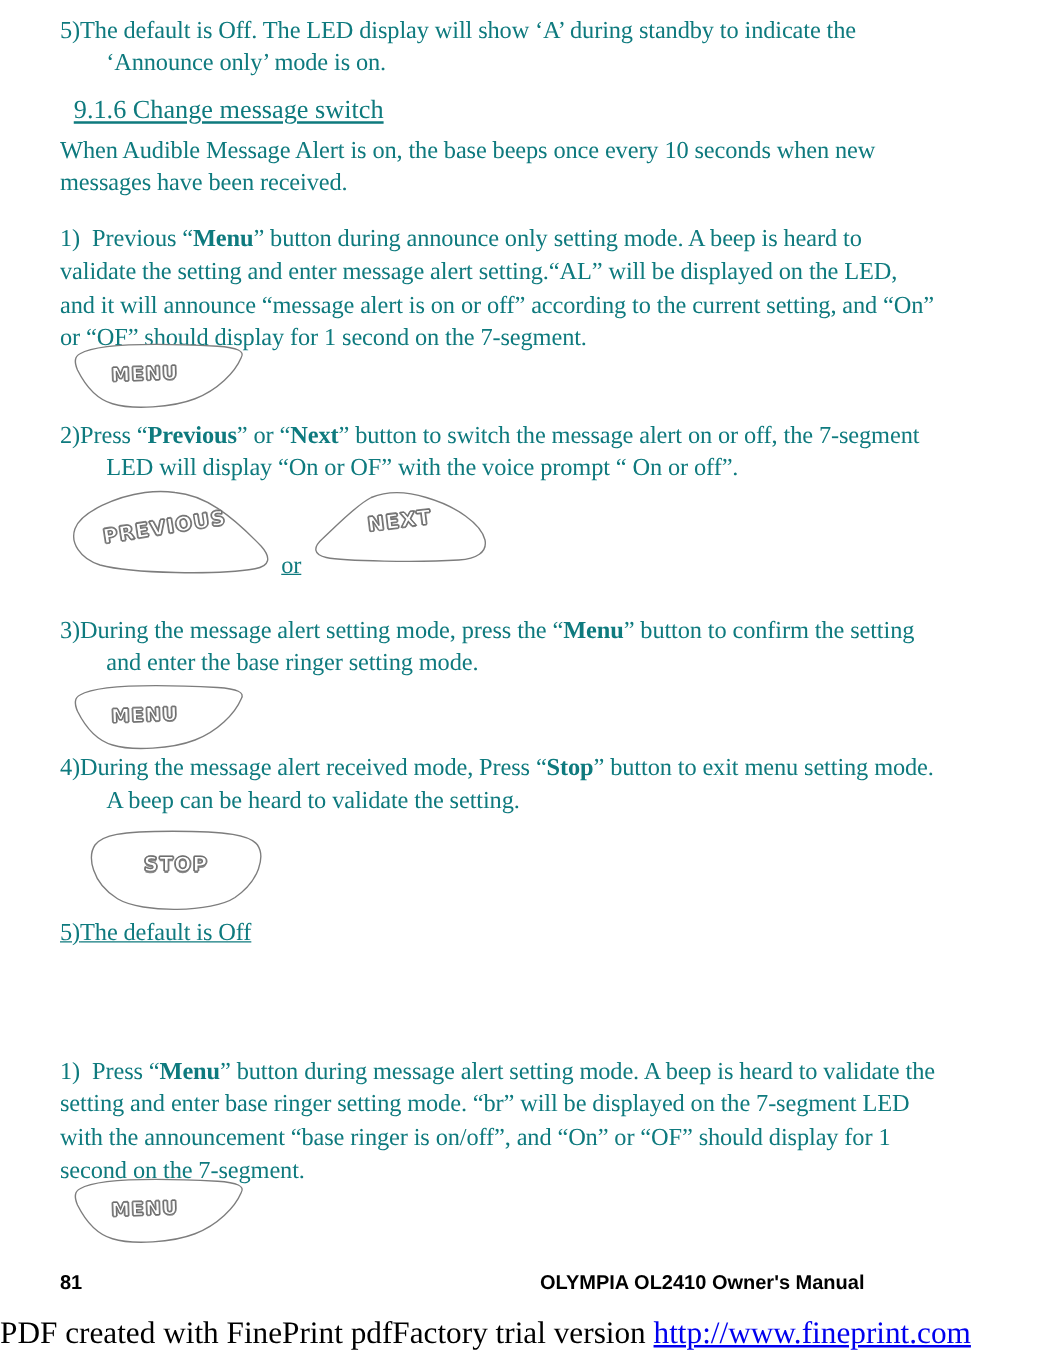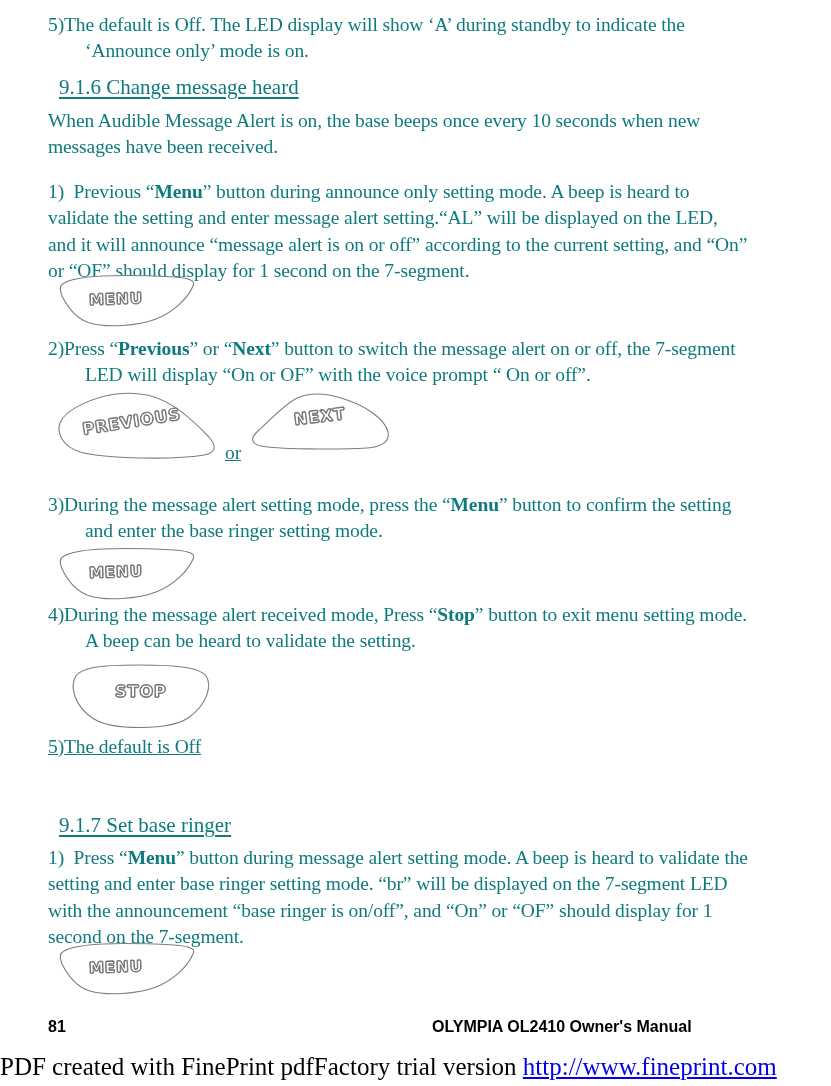--- a/index.html
+++ b/index.html
@@ -100,21 +100,21 @@
 <body>
 
 <div class="page">
 
   <div class="para" style="left:48px; top:0px; width:700px;margin-top:12px;">
     <span class="hang-body">
       <span class="num">5)</span><span>The default is Off. The LED display will show ‘A’ during standby to indicate the ‘Announce only’ mode is on.</span>
     </span>
   </div>
 
-  <div class="heading" style="left:59px; top:75px;">9.1.6 Change message heard</div>
+  <div class="heading" style="left:59px; top:75px;">9.1.6 Change message switch</div>
 
   <div class="para" style="left:48px; top:108px; width:690px;">When Audible Message Alert is on, the base beeps once every 10 seconds when new messages have been received.</div>
 
   <div class="para" style="left:48px; top:179px; width:700px;">
     <span>1)</span><span>&nbsp; </span><span>Previous “</span><b>Menu</b><span>” button during announce only setting mode. A beep is heard to validate the setting and enter message alert setting.“AL” will be displayed on the LED, and it will announce “message alert is on or off” according to the current setting, and “On” or “OF” should display for 1 second on the 7-segment.</span>
   </div>
 
   <div class="key" style="left:56px; top:272px;">
     <svg width="144" height="58" viewBox="0 0 144 58" aria-hidden="true">
       <path d="M8,11 C20,4 60,2 118,5 C134,6 140,9 137,14 C132,26 118,40 100,47
@@ -177,21 +177,20 @@
     </svg>
     <span class="key-label" style="left:55px; top:20px; font-size:16px;">STOP</span>
   </div>
 
   <div class="para" style="left:48px; top:734px; width:500px;text-decoration:underline;">
     <span class="hang-body">
       <span class="num">5)</span><span>The default is Off</span>
     </span>
   </div>
 
-  <div class="heading" style="left:59px; top:813px;">9.1.7 Set base ringer</div>
 
   <div class="para" style="left:48px; top:845px; width:700px;">
     <span>1)</span><span>&nbsp; </span><span>Press “</span><b>Menu</b><span>” button during message alert setting mode. A beep is heard to validate the setting and enter base ringer setting mode. “br” will be displayed on the 7-segment LED with the announcement  “base ringer is on/off”, and  “On” or “OF” should display for 1 second on the 7-segment.</span>
   </div>
 
   <div class="key" style="left:56px; top:940px;">
     <svg width="144" height="58" viewBox="0 0 144 58" aria-hidden="true">
       <path d="M8,11 C20,4 60,2 118,5 C134,6 140,9 137,14 C132,26 118,40 100,47
                C82,54 50,56 34,51 C20,47 12,36 6,24 C3,17 4,13 8,11 Z" fill="#ffffff" stroke="#7d7d7d" stroke-width="1.1"></path>
     </svg>

